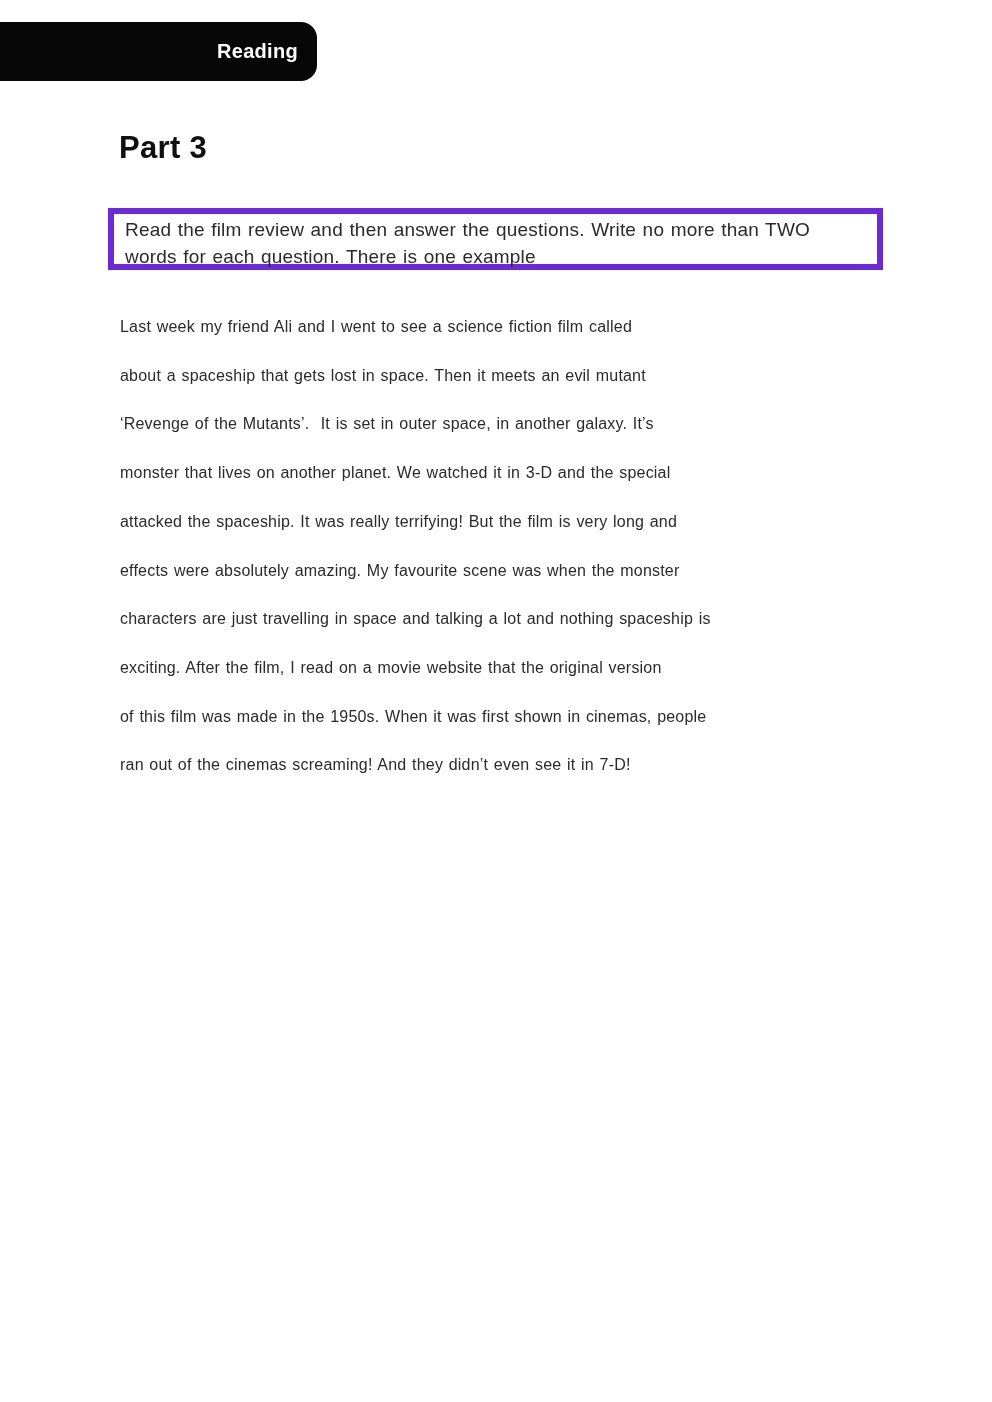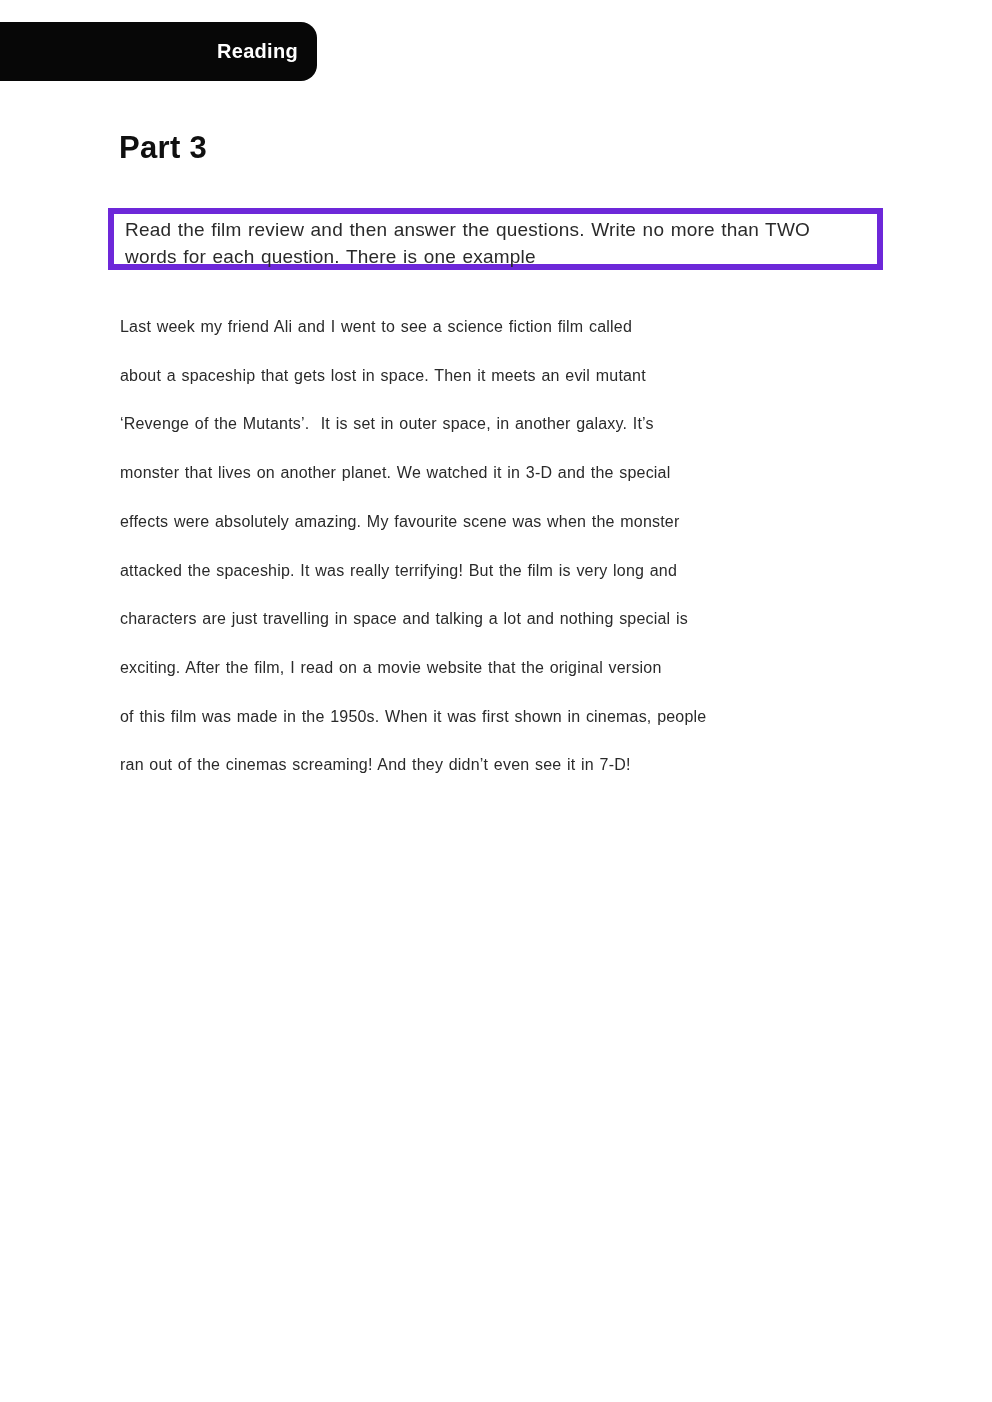--- a/index.html
+++ b/index.html
@@ -88,21 +88,21 @@
   <div class="instruction-box">
     <div class="instruction-line">Read the film review and then answer the questions. Write no more than TWO</div>
     <div class="instruction-line">words for each question. There is one example</div>
   </div>
 
   <div class="article">
     <div class="article-line">Last week my friend Ali and I went to see a science fiction film called</div>
     <div class="article-line">about a spaceship that gets lost in space. Then it meets an evil mutant</div>
     <div class="article-line">‘Revenge of the Mutants’.  It is set in outer space, in another galaxy. It’s</div>
     <div class="article-line">monster that lives on another planet. We watched it in 3-D and the special</div>
+    <div class="article-line">attacked the spaceship. It was really terrifying! But the film is very long and</div>
     <div class="article-line">effects were absolutely amazing. My favourite scene was when the monster</div>
-    <div class="article-line">attacked the spaceship. It was really terrifying! But the film is very long and</div>
-    <div class="article-line">characters are just travelling in space and talking a lot and nothing special is</div>
+    <div class="article-line">characters are just travelling in space and talking a lot and nothing spaceship is</div>
     <div class="article-line">exciting. After the film, I read on a movie website that the original version</div>
     <div class="article-line">of this film was made in the 1950s. When it was first shown in cinemas, people</div>
     <div class="article-line">ran out of the cinemas screaming! And they didn’t even see it in 7-D!</div>
   </div>
 
 </div>
 
 </body></html>

